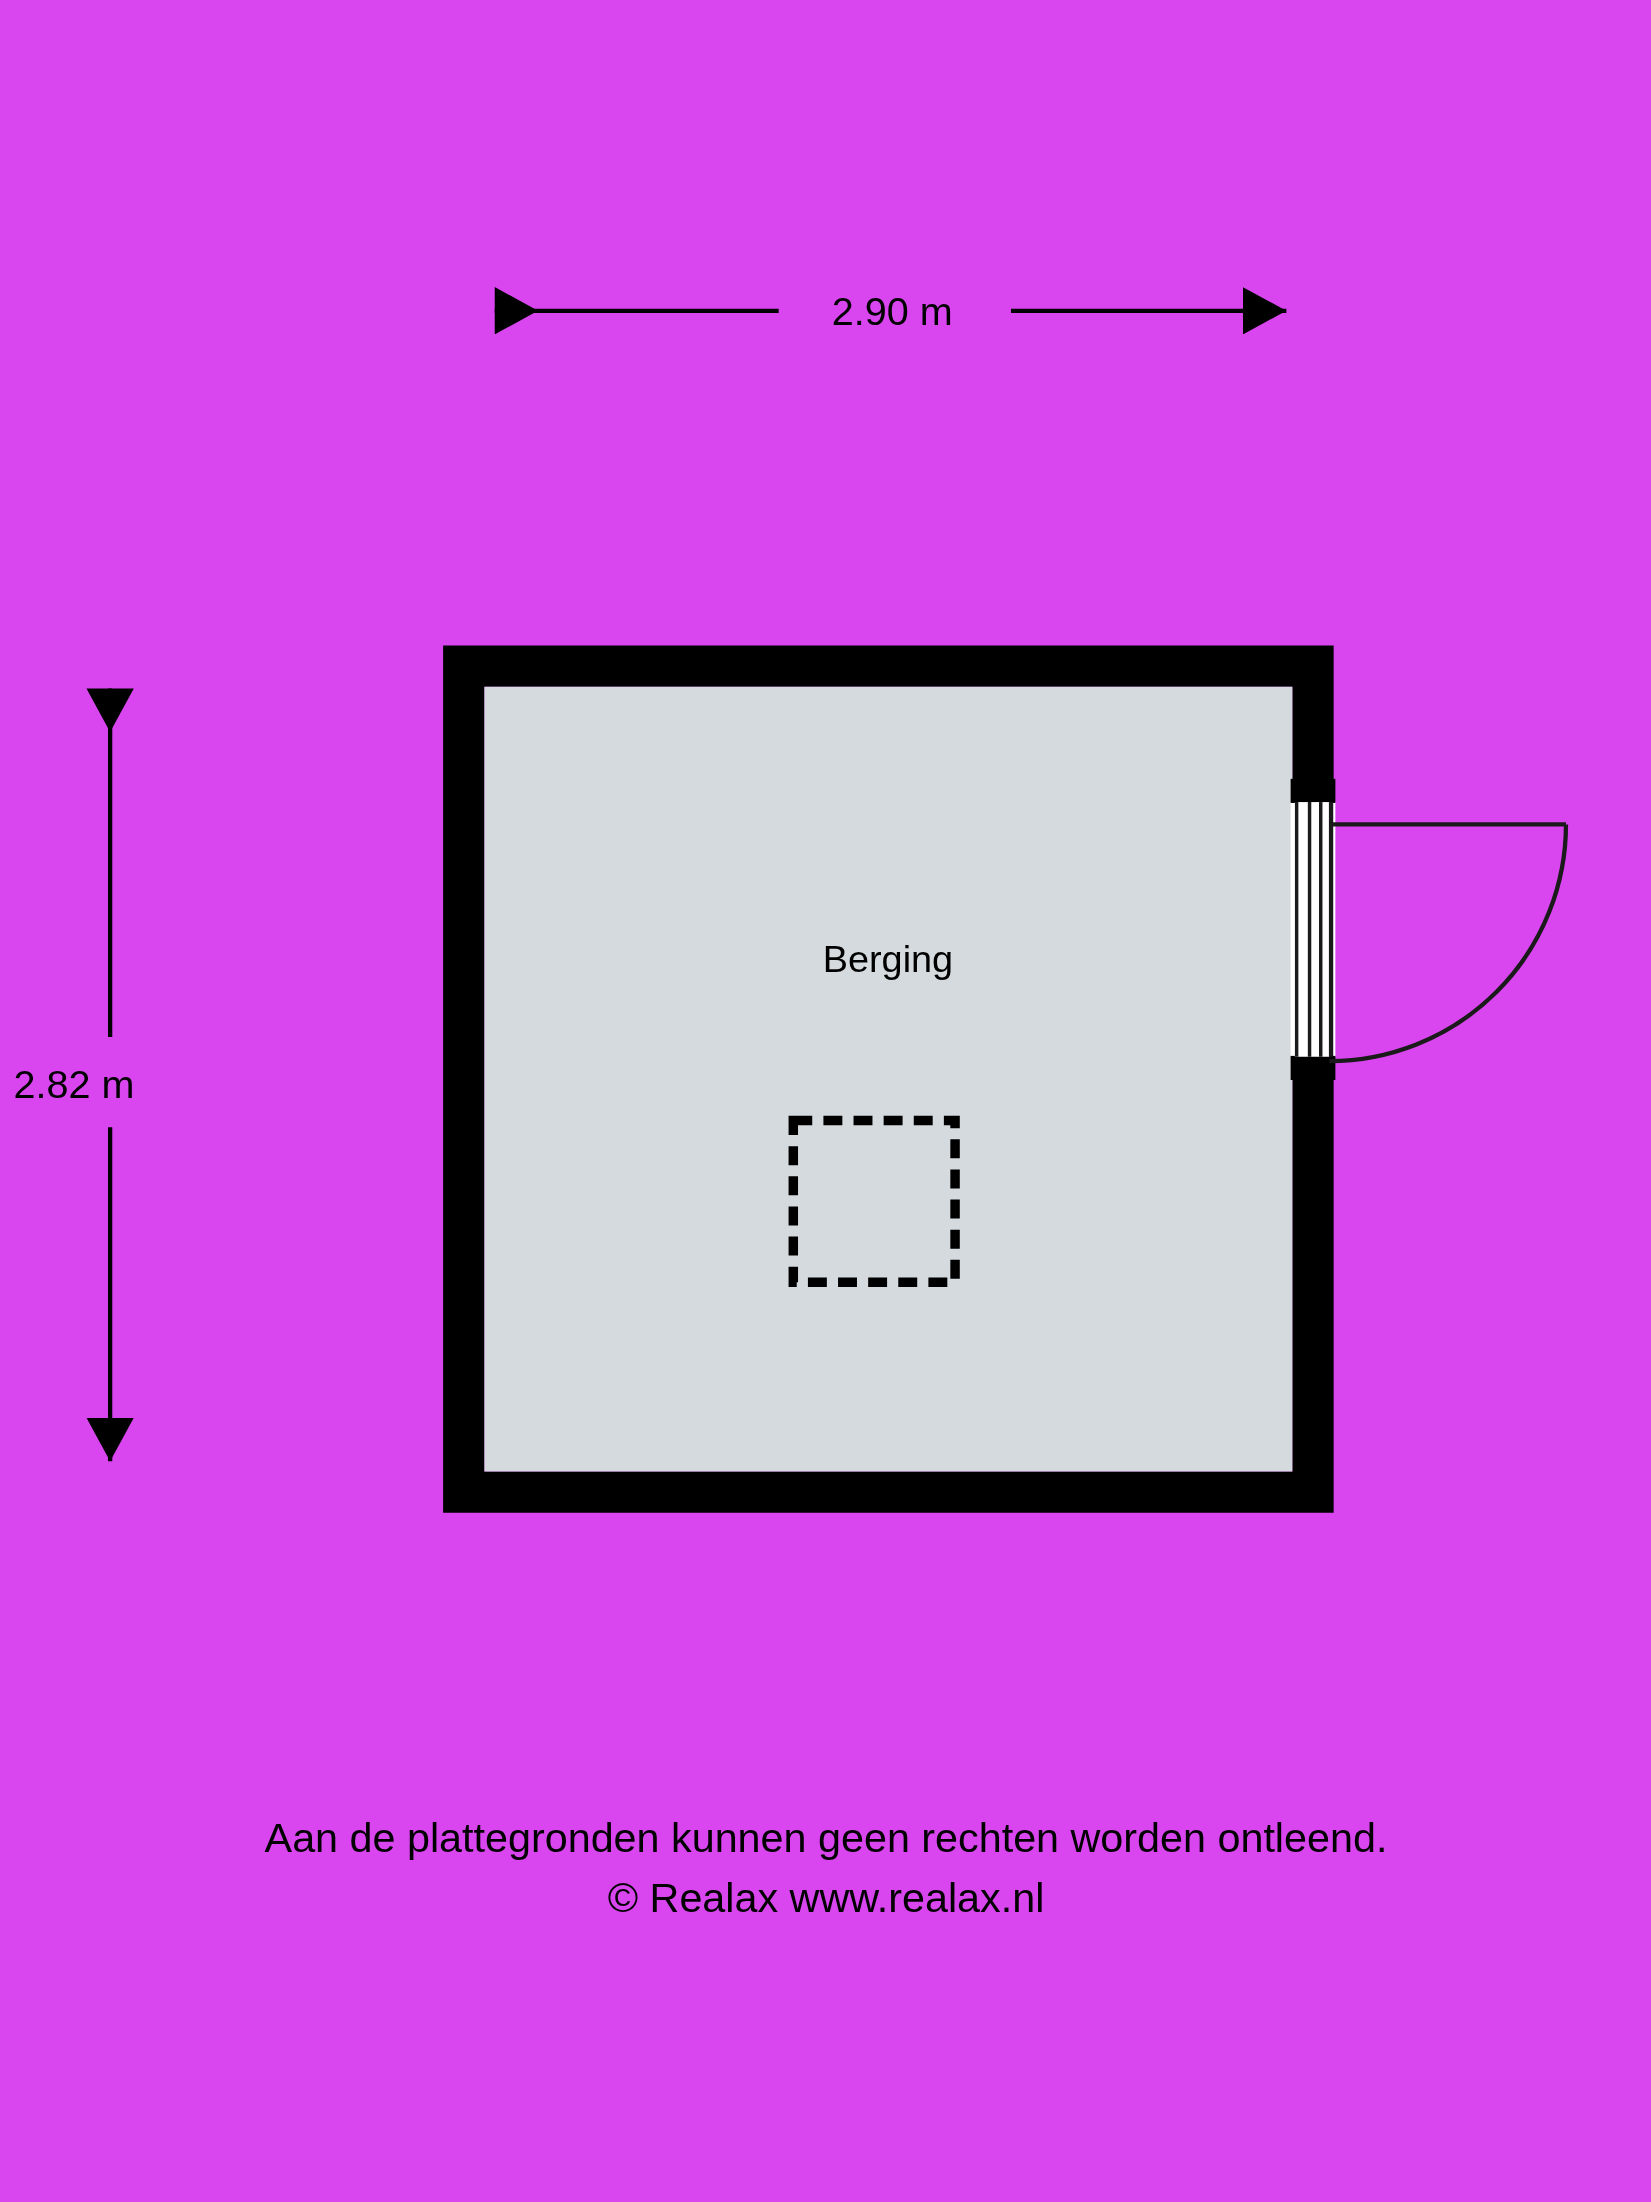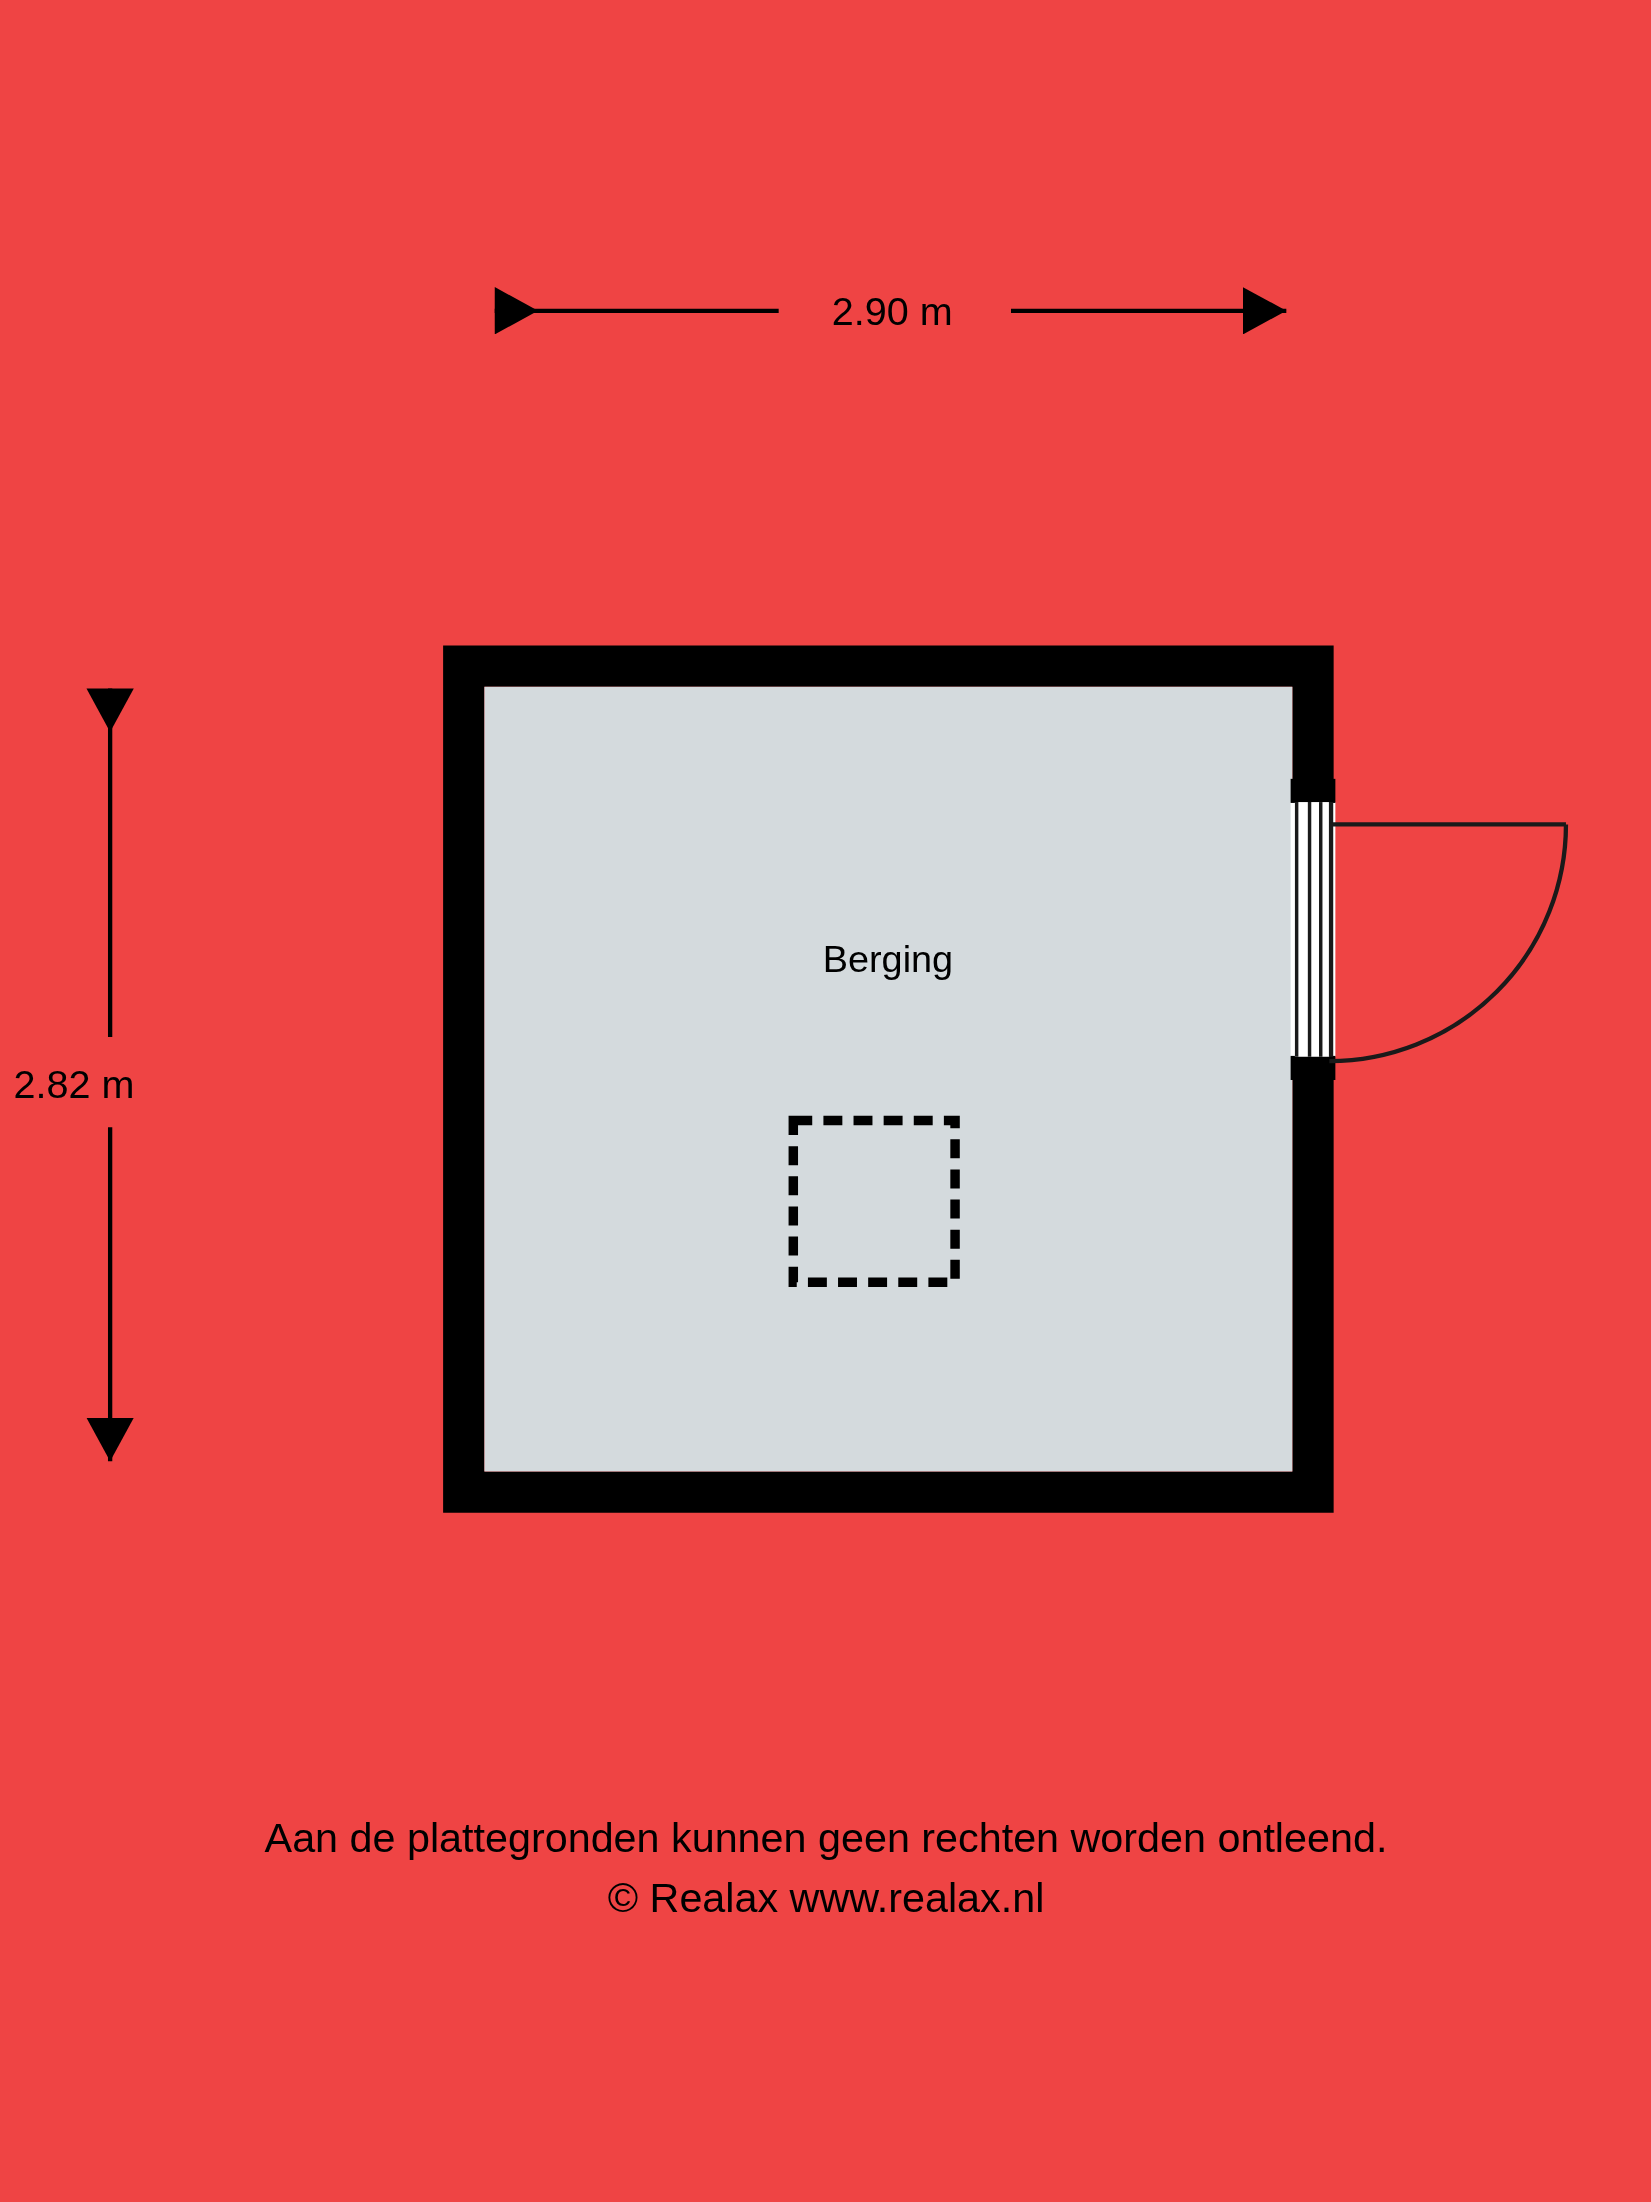--- a/index.html
+++ b/index.html
@@ -39,21 +39,21 @@
   .room-label {
     font-size: 44px;
   }
   .footer-line {
     font-size: 48px;
   }
 </style>
 </head>
 <body>
 
-<div id="plan-root" style="background: #ef4444;">
+<div id="plan-root" style="background: #d946ef;">
 
   <svg id="plan-svg" viewBox="0 0 1920 2560" xmlns="http://www.w3.org/2000/svg">
 
     <defs>
       <marker id="arrow-left" viewBox="0 0 12 12" refX="11" refY="6" markerWidth="11" markerHeight="11" orient="auto-start-reverse">
         <path d="M 11 0 L 11 12 L 0 6 z" fill="#000000"></path>
       </marker>
       <marker id="arrow-right" viewBox="0 0 12 12" refX="11" refY="6" markerWidth="11" markerHeight="11" orient="auto">
         <path d="M 0 0 L 0 12 L 11 6 z" fill="#000000"></path>
       </marker>

